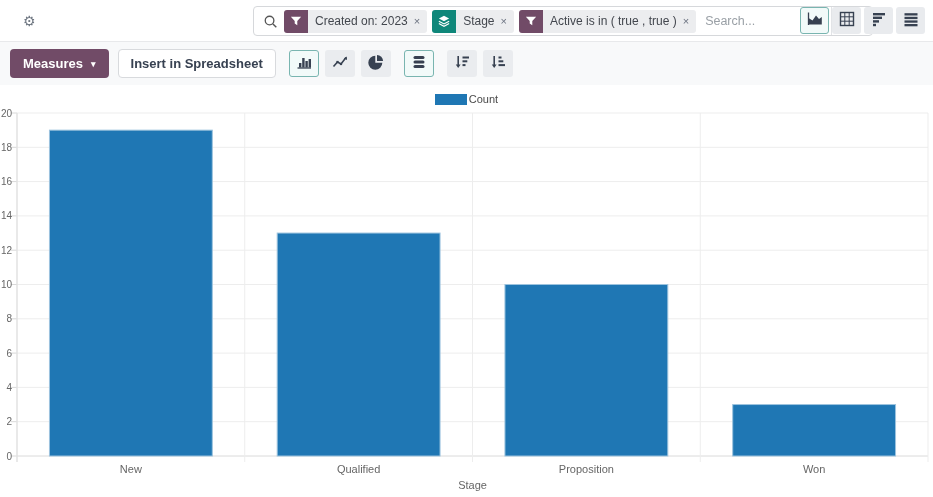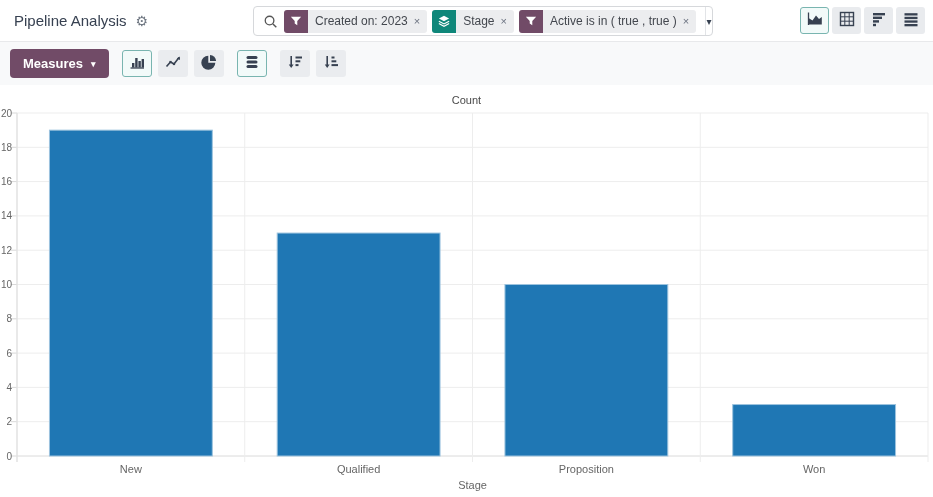--- a/index.html
+++ b/index.html
@@ -5,21 +5,21 @@
   * { box-sizing: border-box; margin: 0; padding: 0; }
   html,body { width: 933px; height: 497px; overflow: hidden; background:#fff;
     font-family: "Liberation Sans", sans-serif; }
 
   
   .topbar { position: relative; height: 42px; background:#fff;
     border-bottom: 1px solid #e8e9eb; display:flex; align-items:center; padding:0 14px; }
   .page-title { font-size:15px; color:#374151; }
   .gear { margin-left:9px; color:#6f7782; font-size:14px; cursor:pointer; }
 
-  .searchbar { position:absolute; left:253px; top:6px; width:460px; height:30px;
+  .searchbar { position:absolute; left:253px; top:6px; width:620px; height:30px;
     border:1px solid #d6d8db; border-radius:4px; background:#fff;
     display:flex; align-items:center; }
   .search-icon-wrap { padding:0 6px 0 9px; display:flex; align-items:center; }
   .facets { display:flex; gap:5px; align-items:center; }
   .facet { display:flex; align-items:stretch; height:23px; border-radius:3px; overflow:hidden; }
   .facet-icon { width:24px; display:flex; align-items:center; justify-content:center; }
   .facet-body { background:#ecedef; display:flex; align-items:center; padding:0 7px;
     font-size:12px; color:#43474e; gap:6px; white-space:nowrap; }
   .facet-remove { font-size:11px; color:#6b7280; cursor:pointer; }
   .search-placeholder { margin-left:9px; font-size:12.5px; color:#9aa0a6; flex:1;
@@ -42,31 +42,30 @@
   .btn-secondary { margin-left:9px; background:#fff; border:1px solid #d8dadd; color:#374151;
     font-size:13px; font-weight:600; padding:6px 12px; border-radius:4px; cursor:pointer; }
   .tool-group { display:flex; gap:6px; margin-left:13px; }
   .tool-btn { width:30px; height:27px; background:#eaecef; border:1px solid transparent;
     border-radius:3px; display:flex; align-items:center; justify-content:center; cursor:pointer; }
   .tool-btn.active { background:#f2faf9; border-color:#79b5b0; }
 
   
   .chart-area { background:#fff; padding-top:7px; }
   .legend { display:flex; justify-content:center; align-items:center; gap:2px; height:14px;
-    cursor:pointer;flex-direction:column; }
+    cursor:pointer; }
   .legend-swatch { width:32px; height:11px; }
   .legend-label { font-size:11px; color:#4a4a4a; }
   svg.chart { display:block; }
   svg text { font-family:"Liberation Sans", sans-serif; }
 </style>
 </head>
 <body>
 
 <div class="topbar">
-  <span class="page-title">Pipeline Analysis</span>
   <span class="gear">⚙</span>
 
   <div class="searchbar">
     <span class="search-icon-wrap">
       <svg width="15" height="15" viewBox="0 0 16 16">
         <circle cx="7" cy="7" r="4.6" fill="none" stroke="#555" stroke-width="1.4"></circle>
         <line x1="10.6" y1="10.6" x2="14.2" y2="14.2" stroke="#555" stroke-width="1.5"></line>
       </svg>
     </span>
     <div class="facets">
@@ -157,20 +156,21 @@
       </span>
     </div>
   </div>
 </div>
 
 <div class="control-panel">
   <button class="btn-measures" style="background: rgb(113, 75, 103);">
     <span>Measures</span>
     <span class="caret">▾</span>
   </button>
+  <button class="btn-secondary">Insert in Spreadsheet</button>
 
   <div class="tool-group">
     <div class="tool-btn active">
       <span>
         <svg width="16" height="16" viewBox="0 0 16 16">
           <line x1="1.5" y1="14" x2="15" y2="14" stroke="#374151" stroke-width="1.3"></line>
           <rect x="3" y="9" width="2.4" height="4.5" fill="#374151"></rect>
           <rect x="6.2" y="4" width="2.4" height="9.5" fill="#374151"></rect>
           <rect x="9.4" y="7" width="2.4" height="6.5" fill="#374151"></rect>
           <rect x="12.6" y="5" width="2.4" height="8.5" fill="#374151"></rect>

